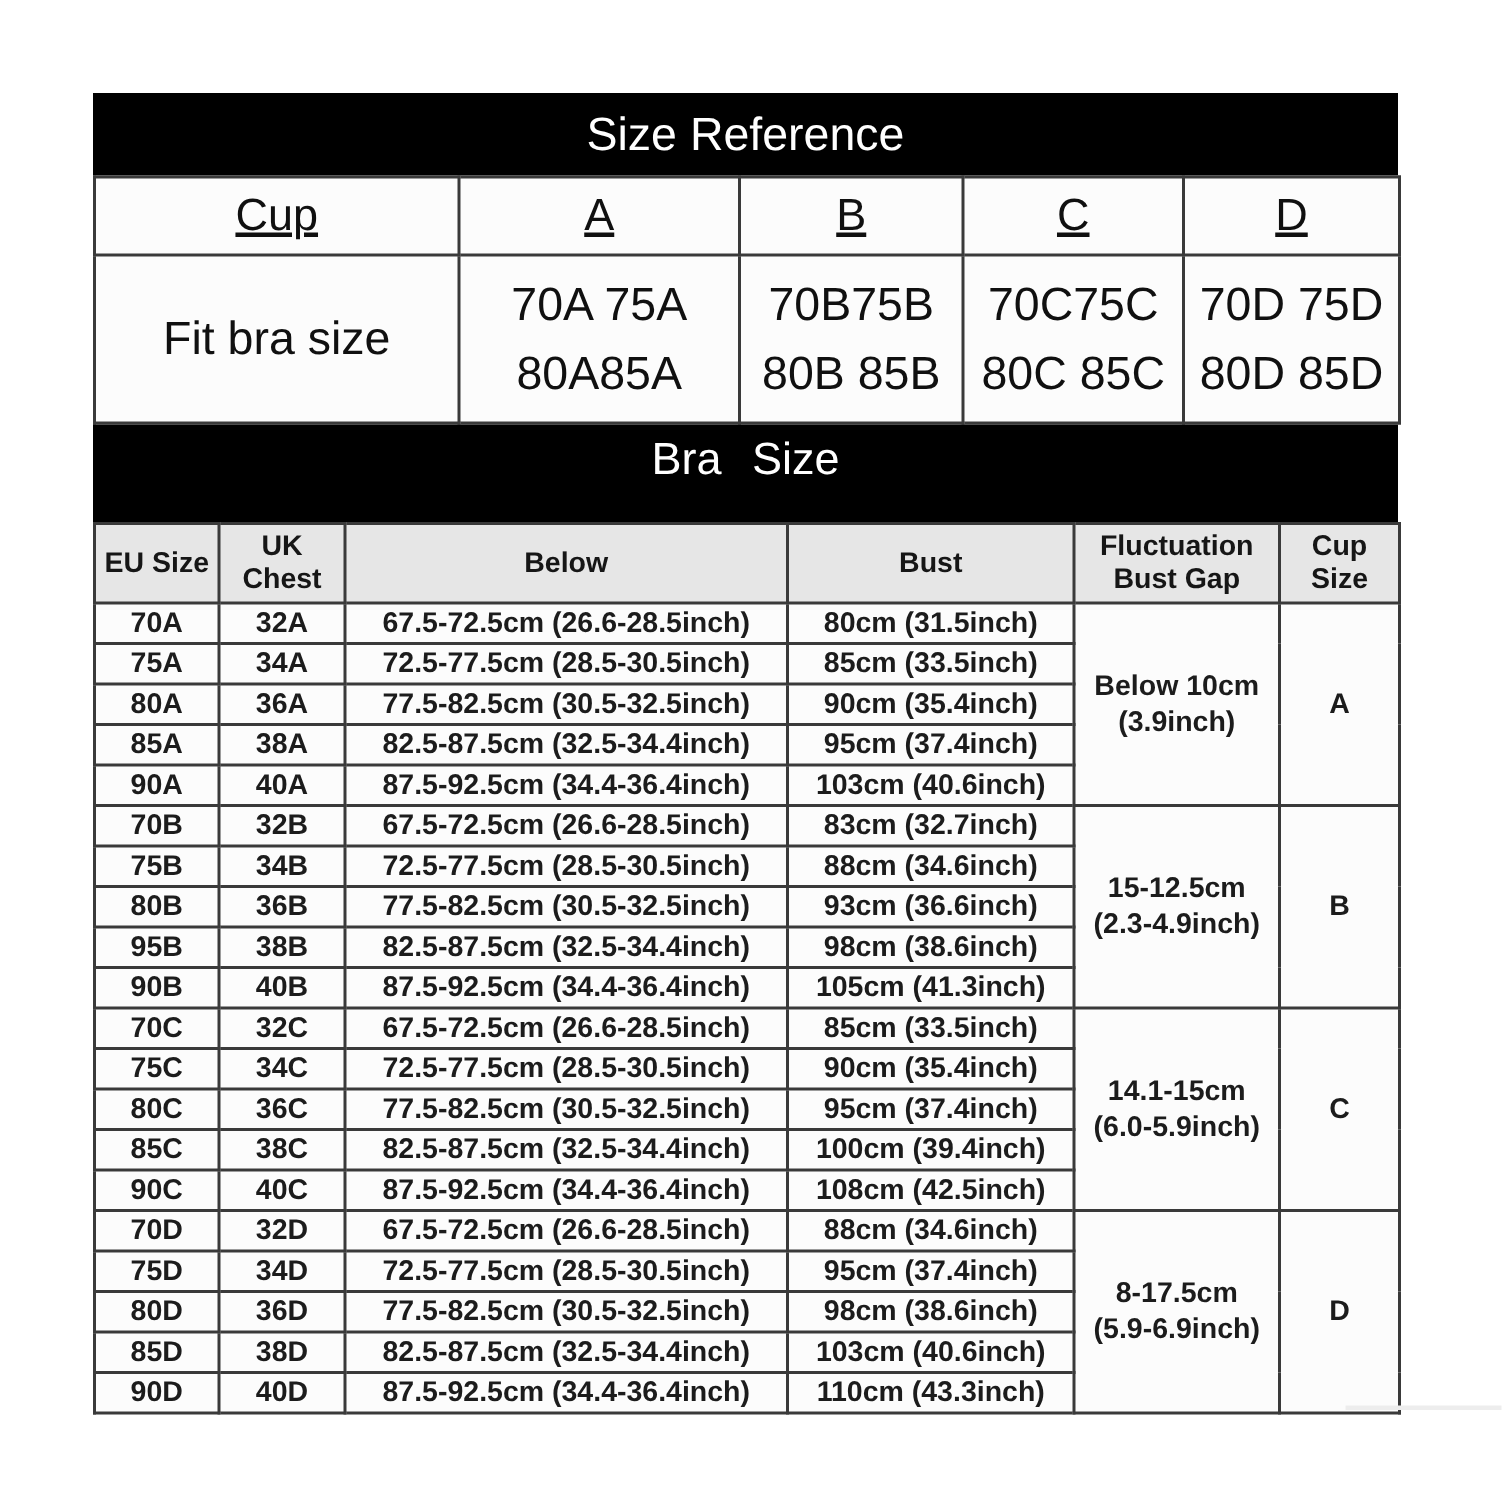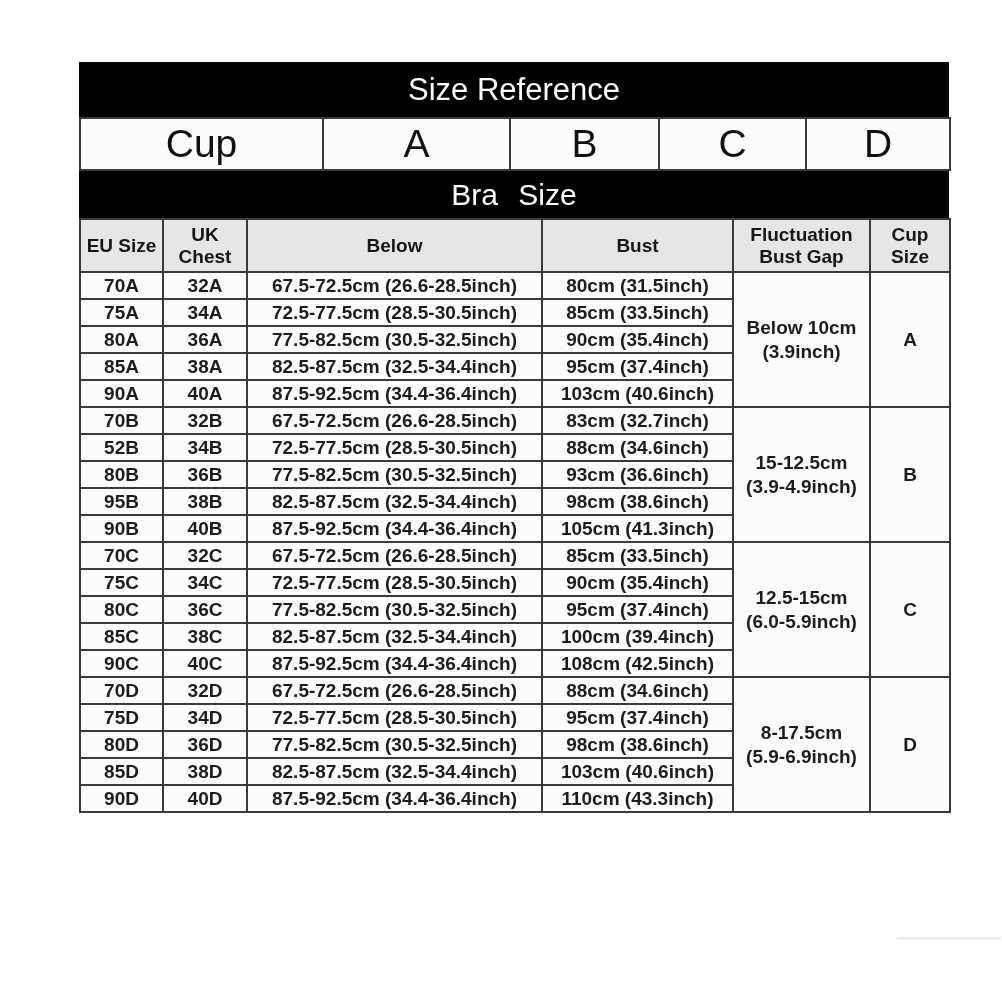--- a/index.html
+++ b/index.html
@@ -6,37 +6,37 @@
     margin: 0;
     padding: 0;
     width: 1002px;
     height: 1002px;
     background: #ffffff;
     font-family: "Liberation Sans", sans-serif;
     overflow: hidden;
   }
   .sheet {
     position: absolute;
-    left: 79px;
+    left: 62px;
     top: 62px;
     width: 870px;
   }
   .bar {
     background: var(--bar-bg, #000);
     color: var(--bar-text, #fff);
     text-align: center;
     font-weight: 400;
   }
   .bar1 {
     height: 55px;
     line-height: 55px;
     font-size: 31px;
   }
   .bar2 {
-    height: 47px;
+    height: 65px;
     line-height: 47px;
     font-size: 30px;
     word-spacing: 12px;
   }
   table {
     width: 100%;
     table-layout: fixed;
     border-collapse: collapse;
   }
   
@@ -44,21 +44,22 @@
     border: 2px solid var(--border, #3a3a3a);
     background: var(--cell-bg, #fcfcfc);
     text-align: center;
     vertical-align: middle;
     color: #101010;
     padding: 0;
     overflow: hidden;
   }
   .top-table .cup-row td {
     height: 50px;
-    font-size: 39px;
+    font-size: 30px;
+    text-decoration: underline;
   }
   .top-table .fit-row td {
     height: 110px;
     font-size: 31px;
   }
   .top-table .fit-row .fit-line {
     line-height: 46px;
   }
   
   .bottom-table th {
@@ -117,20 +118,39 @@
         <col style="width:147px">
         <col style="width:144px">
     </colgroup>
     <tbody>
       <tr class="cup-row">
         <td>Cup</td>
         <td>A</td>
         <td>B</td>
         <td>C</td>
         <td>D</td>
+      </tr>
+      <tr class="fit-row">
+        <td>Fit bra size</td>
+        <td>
+          <div class="fit-line">70A 75A</div>
+          <div class="fit-line">80A85A</div>
+        </td>
+        <td>
+          <div class="fit-line">70B75B</div>
+          <div class="fit-line">80B 85B</div>
+        </td>
+        <td>
+          <div class="fit-line">70C75C</div>
+          <div class="fit-line">80C 85C</div>
+        </td>
+        <td>
+          <div class="fit-line">70D 75D</div>
+          <div class="fit-line">80D 85D</div>
+        </td>
       </tr>
     </tbody>
   </table>
 
   <div class="bar bar2">
     <span>Bra Size</span>
   </div>
 
   <table class="bottom-table">
     <colgroup>
@@ -187,26 +207,26 @@
           <td>87.5-92.5cm (34.4-36.4inch)</td>
           <td>103cm (40.6inch)</td>
         </tr>
         <tr>
           <td>70B</td>
           <td>32B</td>
           <td>67.5-72.5cm (26.6-28.5inch)</td>
           <td>83cm (32.7inch)</td>
           <td rowspan="5" class="merged">
             <div>15-12.5cm</div>
-            <div>(3.9-4.9inch)</div>
+            <div>(2.3-4.9inch)</div>
           </td>
           <td rowspan="5" class="merged">B</td>
         </tr>
         <tr>
-          <td>52B</td>
+          <td>75B</td>
           <td>34B</td>
           <td>72.5-77.5cm (28.5-30.5inch)</td>
           <td>88cm (34.6inch)</td>
         </tr>
         <tr>
           <td>80B</td>
           <td>36B</td>
           <td>77.5-82.5cm (30.5-32.5inch)</td>
           <td>93cm (36.6inch)</td>
         </tr>
@@ -221,21 +241,21 @@
           <td>40B</td>
           <td>87.5-92.5cm (34.4-36.4inch)</td>
           <td>105cm (41.3inch)</td>
         </tr>
         <tr>
           <td>70C</td>
           <td>32C</td>
           <td>67.5-72.5cm (26.6-28.5inch)</td>
           <td>85cm (33.5inch)</td>
           <td rowspan="5" class="merged">
-            <div>12.5-15cm</div>
+            <div>14.1-15cm</div>
             <div>(6.0-5.9inch)</div>
           </td>
           <td rowspan="5" class="merged">C</td>
         </tr>
         <tr>
           <td>75C</td>
           <td>34C</td>
           <td>72.5-77.5cm (28.5-30.5inch)</td>
           <td>90cm (35.4inch)</td>
         </tr>

